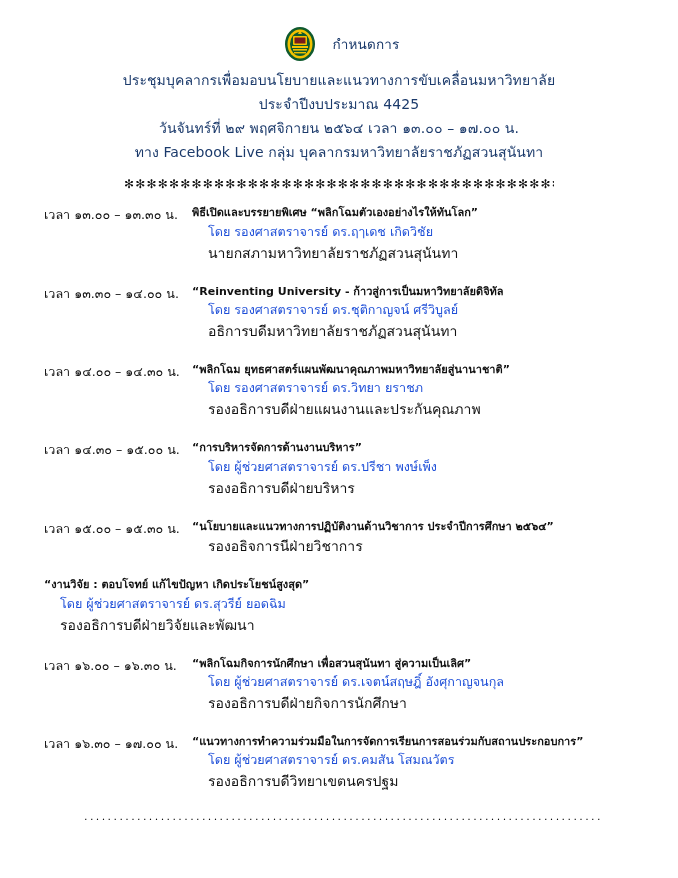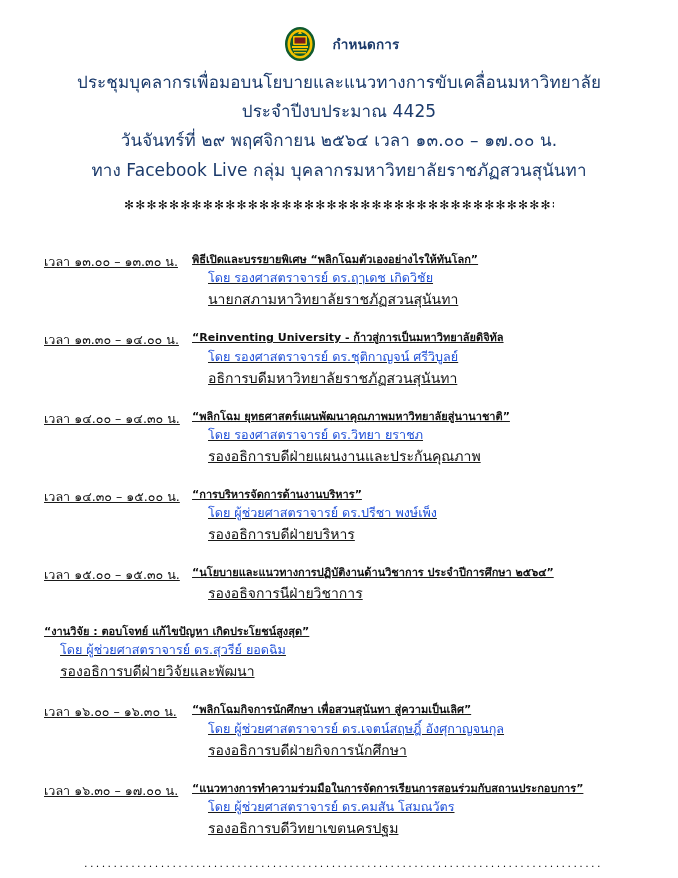--- a/index.html
+++ b/index.html
@@ -37,45 +37,44 @@
   .emblem {
     width: 44px;
     height: 44px;
     flex: 0 0 44px;
     position: relative;
   }
   .emblem svg { display: block; }
   .title-main {
     font-size: 13.5px;
     color: #1b3a6b;
-    font-weight: bold;
+    font-weight: normal;
     letter-spacing: .2px;
   }
   .title-line {
-    font-size: 17px;
+    font-size: 14px;
     color: #1b3a6b;
     line-height: 1.72;
     letter-spacing: .1px;
   }
   .dots-line {
     margin: 14px auto 0 auto;
     font-size: 12px;
     color: #111;
     letter-spacing: 1.2px;
     text-align: center;
     line-height: 1;
     width: 430px;
     overflow: hidden;
     white-space: nowrap;
   }
 
   
   .schedule {
-    margin-top: 40px;
-    text-decoration: underline;
+    margin-top: 14px;
   }
   .item {
     display: flex;
     align-items: flex-start;
     margin-bottom: 19px;
   }
   .item-time {
     flex: 0 0 148px;
     font-size: 12.6px;
     color: #111;

